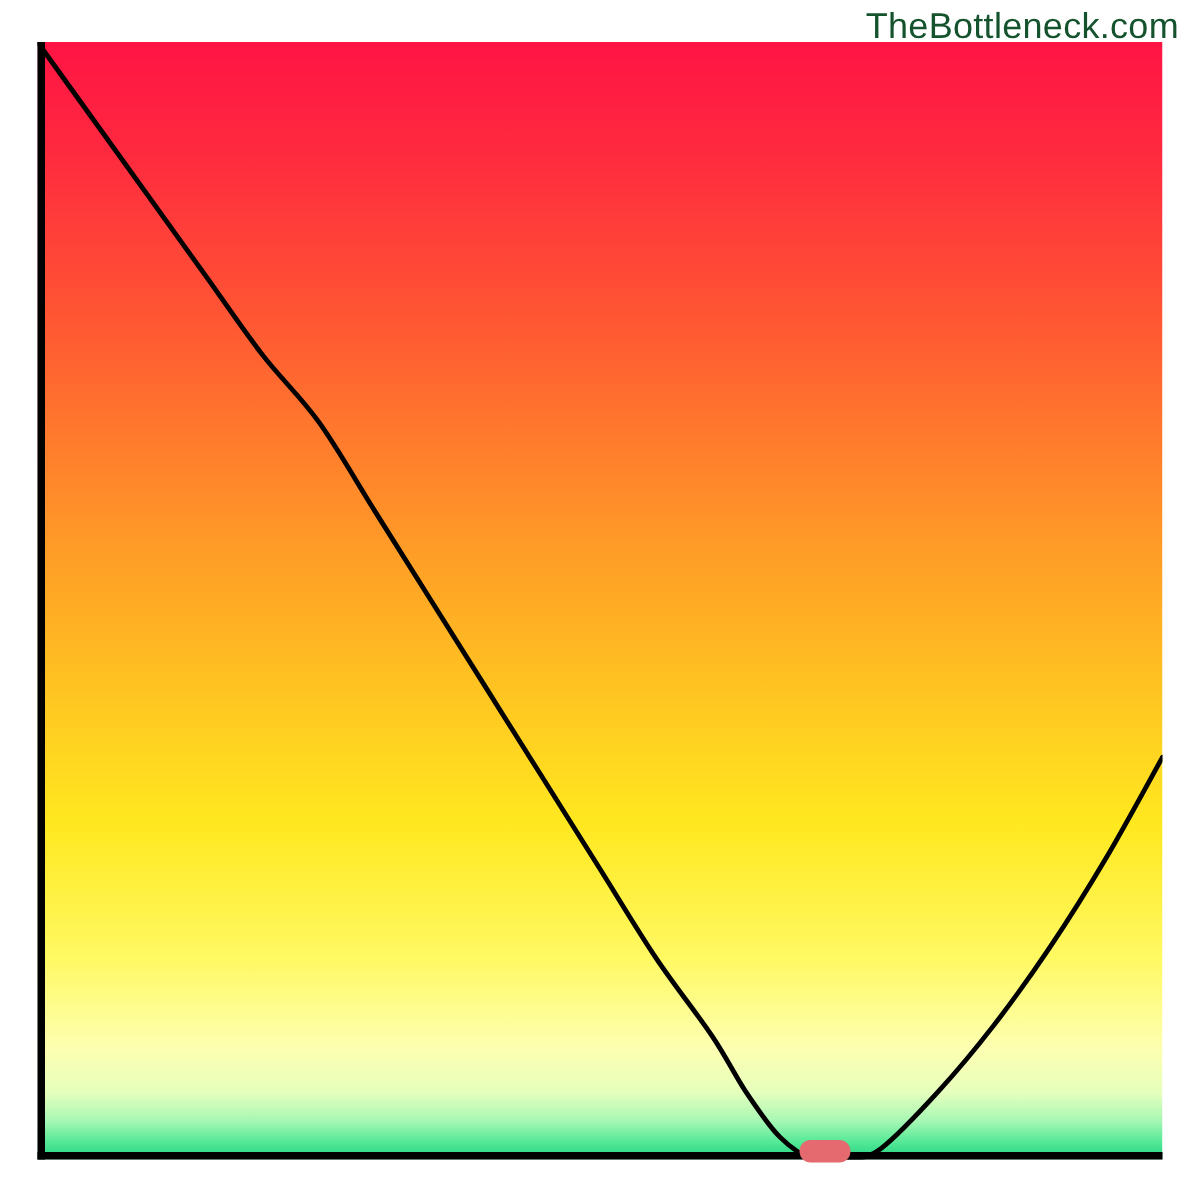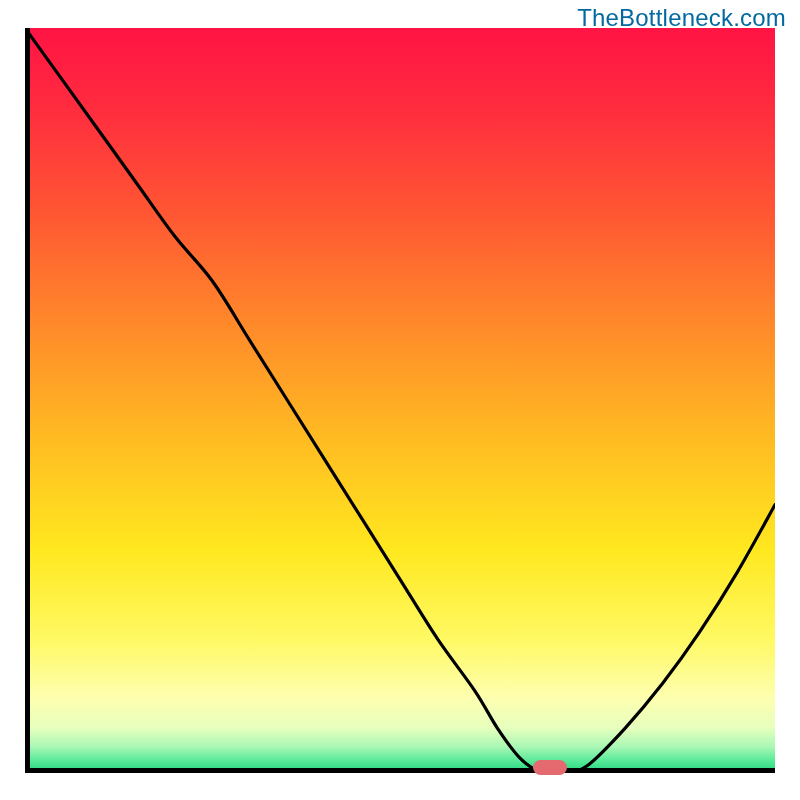--- a/index.html
+++ b/index.html
@@ -7,21 +7,21 @@
     padding: 0;
     width: 800px;
     height: 800px;
     background: #ffffff;
     font-family: Arial, Helvetica, sans-serif;
   }
   .attribution {
     position: absolute;
     top: 4px;
     right: 14px;
-    color: #0369a1;
+    color: #14532d;
     font-size: 24px;
     font-weight: 400;
     letter-spacing: 0.2px;
   }
   .plot-area {
     position: absolute;
     left: 25px;
     top: 28px;
     width: 750px;
     height: 745px;

